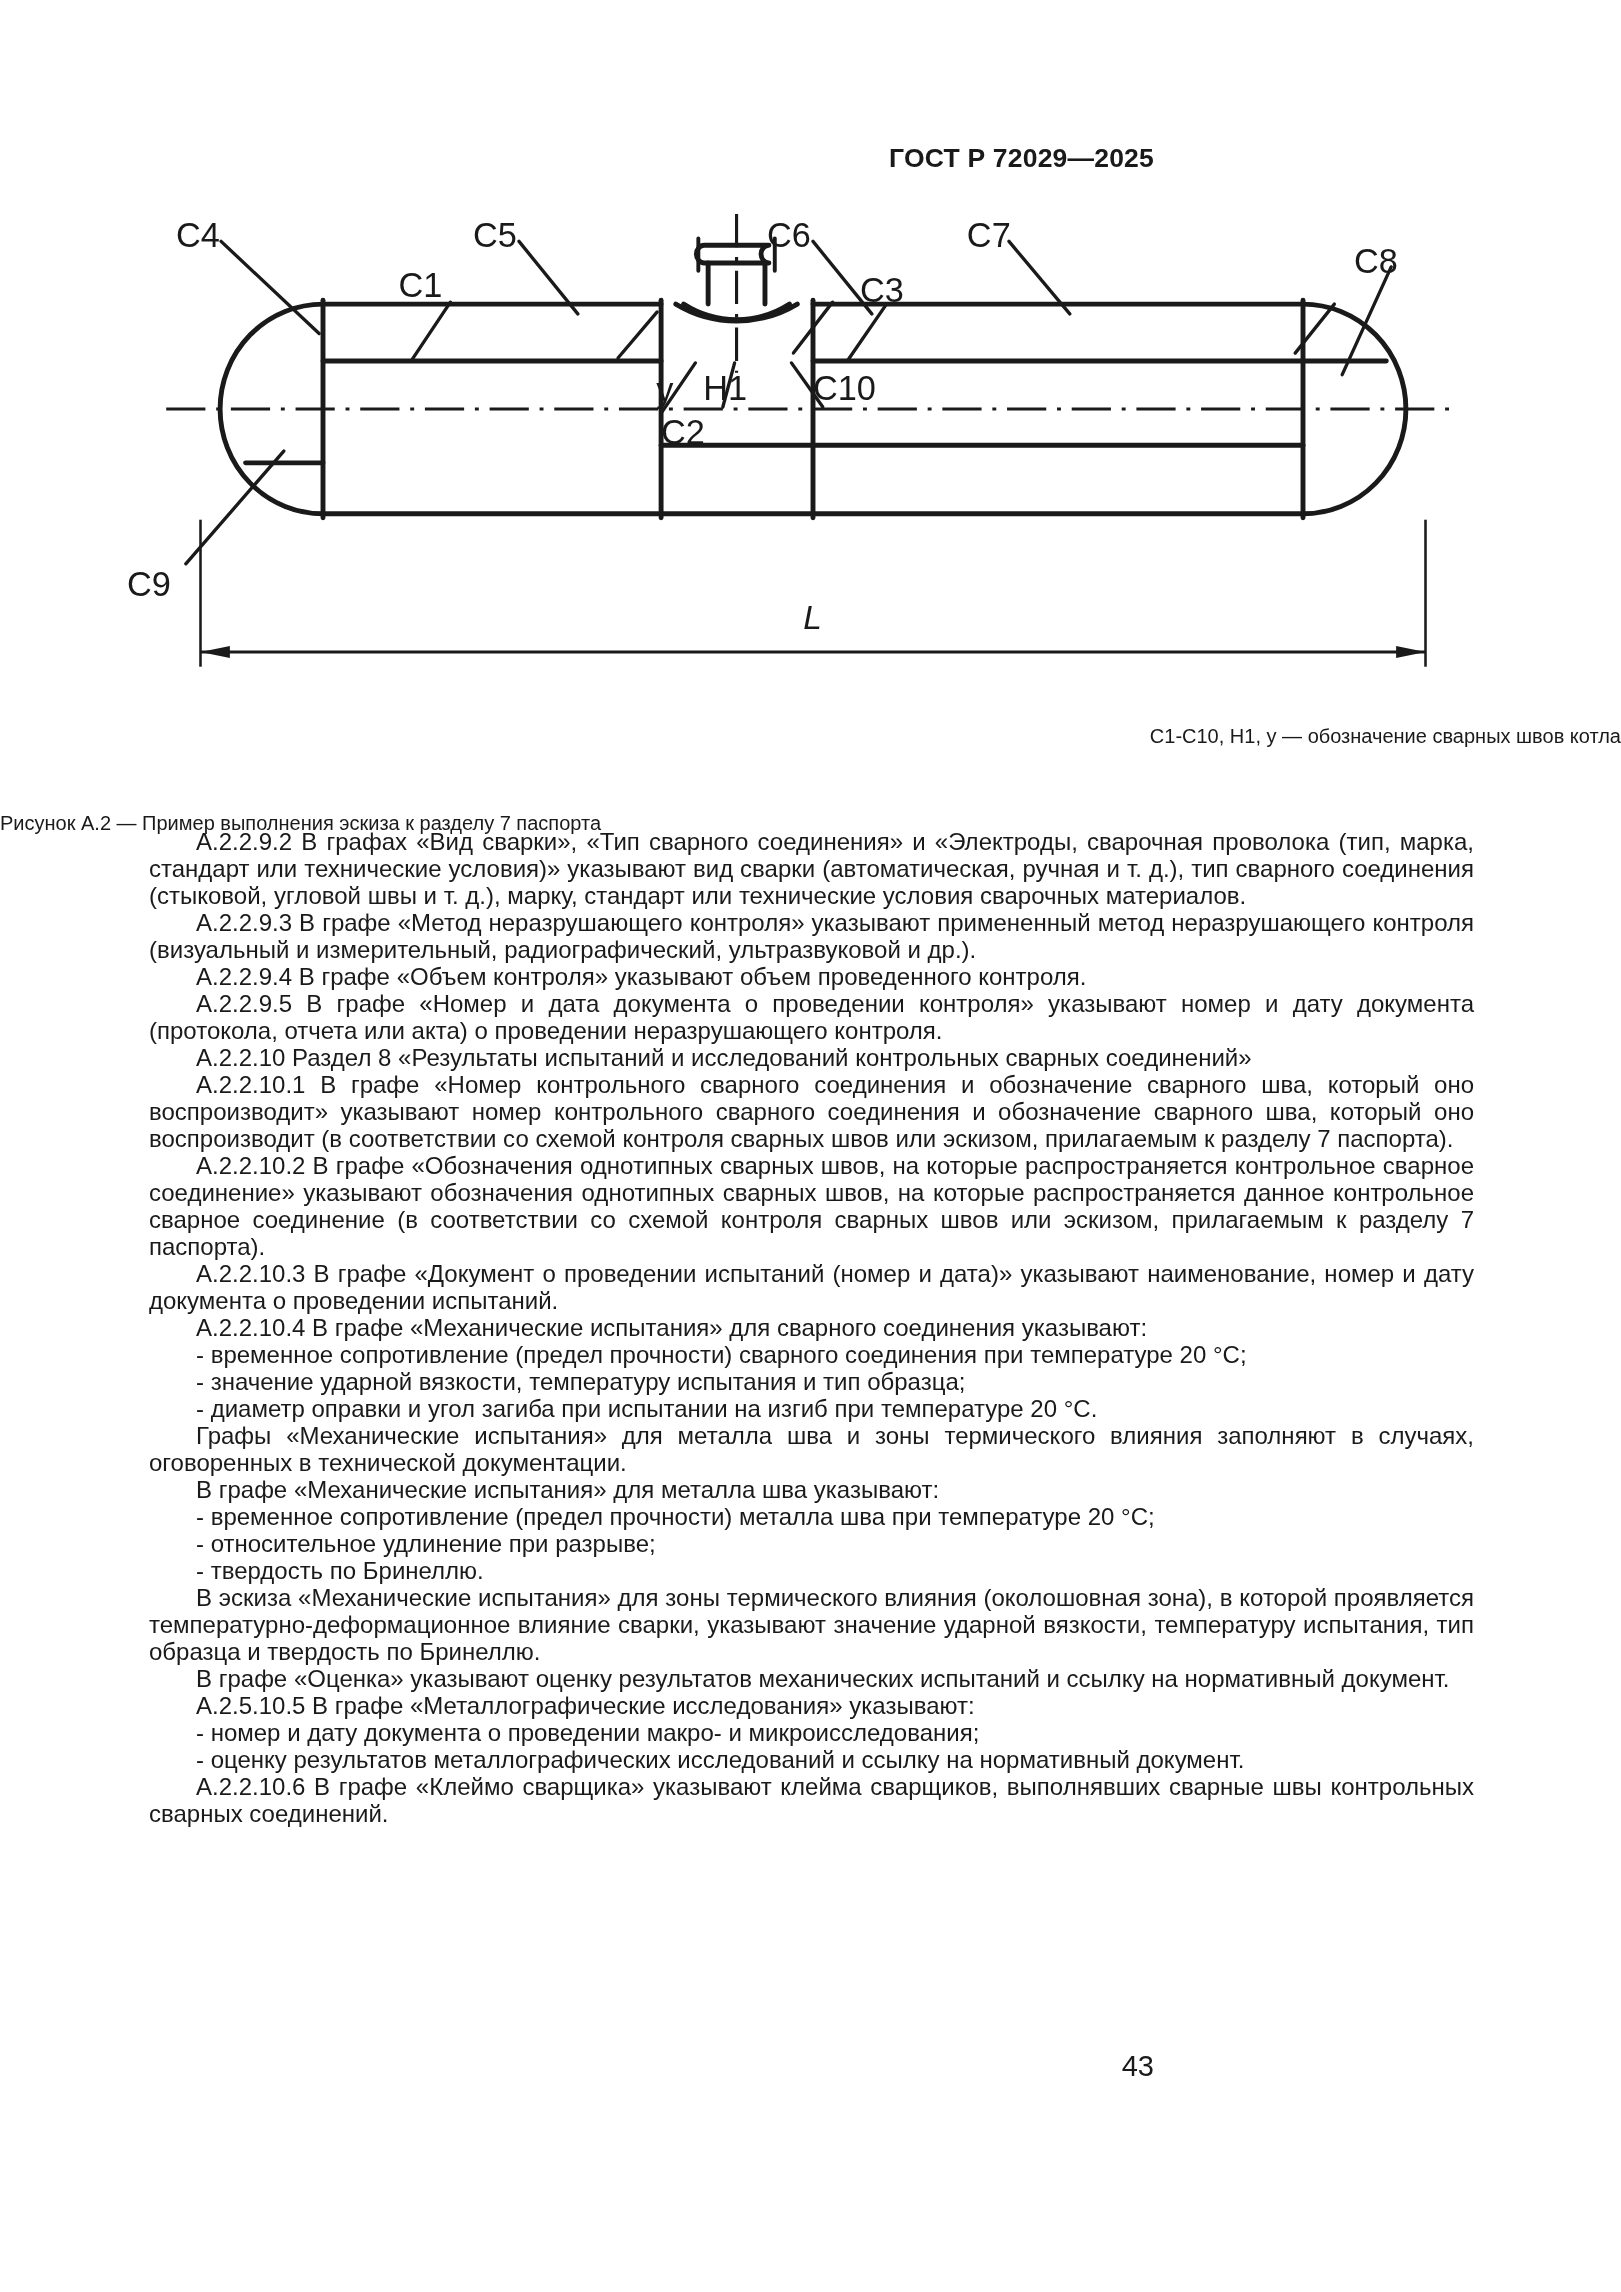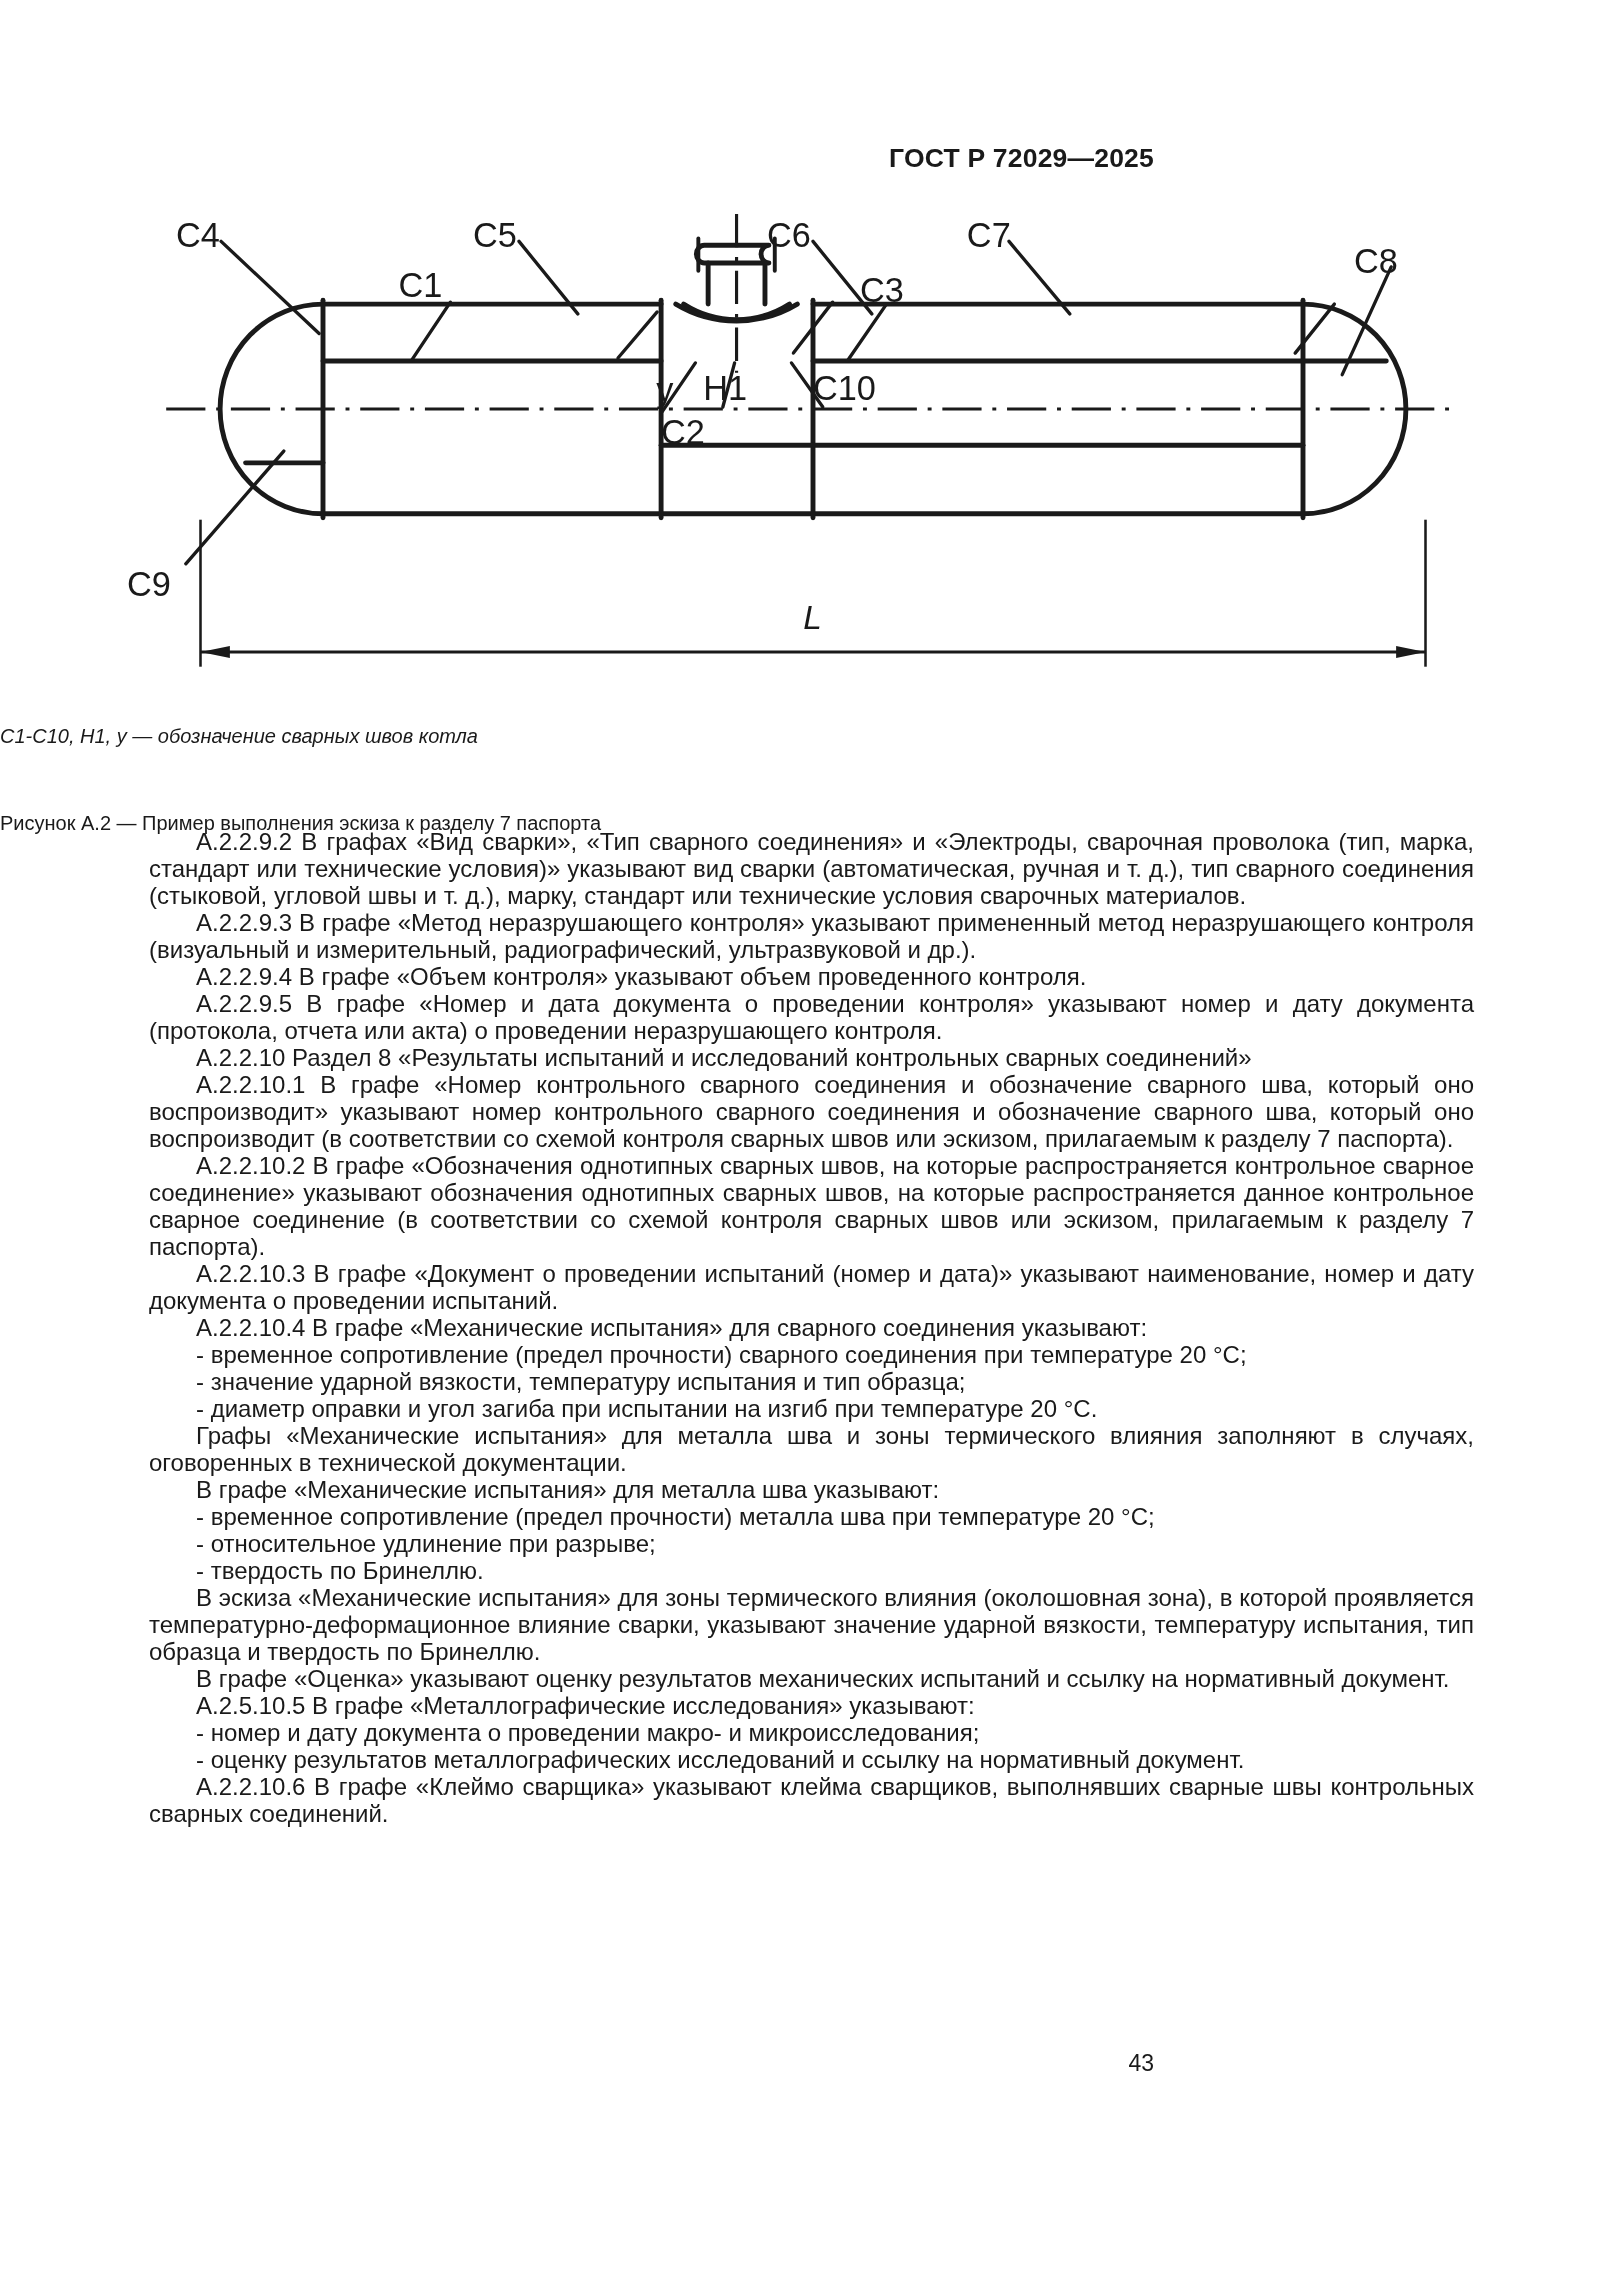--- a/index.html
+++ b/index.html
@@ -46,23 +46,22 @@
     width: 1372px;
     height: 500px;
   }
 
   
   .fig-note {
     position: absolute;
     left: 0;
     top: 725px;
     width: 1621px;
-    text-align: left;
+    text-align: right;
     font-size: 20px;
-    font-style: italic;
   }
   .fig-title {
     position: absolute;
     left: 0;
     top: 812px;
     width: 1621px;
     text-align: left;
     font-size: 20px;
   }
 
@@ -82,21 +81,21 @@
   }
   .body-text p.dash {
     text-indent: 47px;
   }
 
   
   .page-number {
     position: absolute;
     right: 149px;
     top: 2050px;
-    font-size: 23px;
+    font-size: 29px;
   }
 </style>
 </head>
 <body>
 
 <div class="page">
 
   <div class="doc-header">ГОСТ Р 72029—2025</div>
 
   <div class="figure-wrap">

